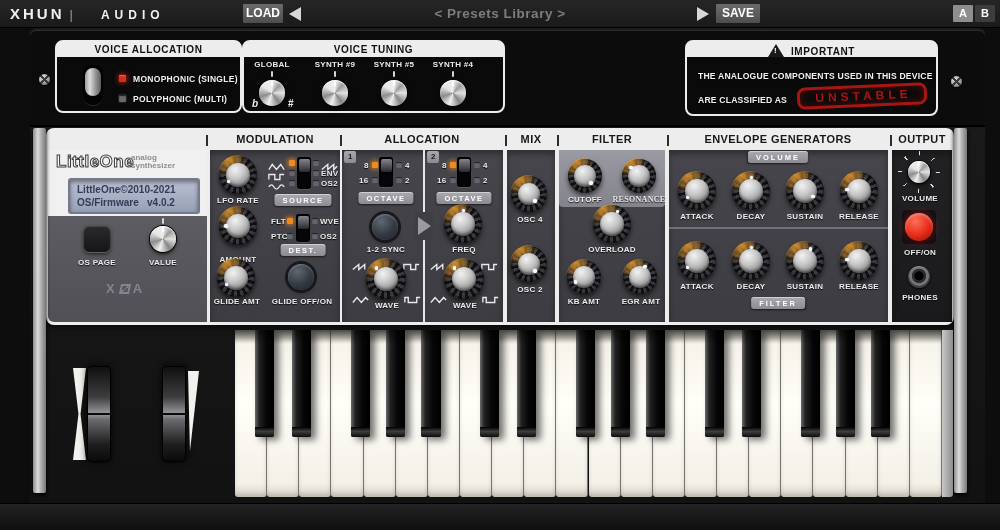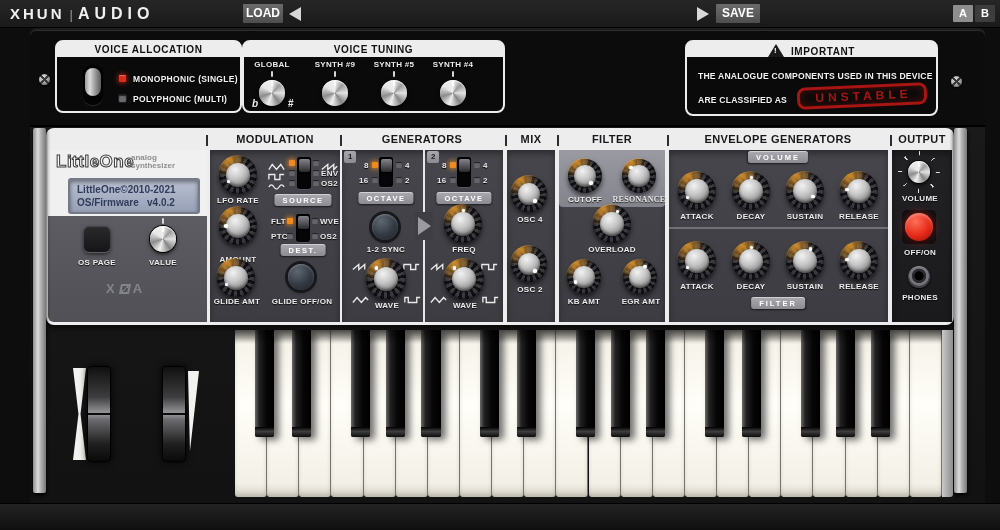--- a/index.html
+++ b/index.html
@@ -7,21 +7,21 @@
   #stage{position:relative;width:1000px;height:530px;background:#0d0d0d;overflow:hidden;
          font-family:"Liberation Sans",sans-serif;}
   .abs{position:absolute;}
 
   
   #topbar{position:absolute;left:0;top:0;width:1000px;height:28px;
           background:linear-gradient(180deg,#262626,#1a1a1a);border-bottom:1px solid #000;}
   .brand{position:absolute;left:10px;top:5px;color:#f0f0f0;font-weight:bold;}
   .brand .xhun{font-size:15px;letter-spacing:3px;}
   .brand .pipe{color:#9a9a9a;font-size:13px;margin:0 5px;font-weight:normal;}
-  .brand .audio{font-size:16px;letter-spacing:5px;}
+  .brand .audio{font-size:12px;letter-spacing:5px;margin-left:23px;}
   .tbtn{position:absolute;top:4px;height:19px;background:linear-gradient(180deg,#6b6b6b,#4e4e4e);
         color:#fff;font:bold 12px/19px "Liberation Sans",sans-serif;text-align:center;border-radius:1px;}
   .arrow-l{position:absolute;width:0;height:0;border-top:7px solid transparent;border-bottom:7px solid transparent;
            border-right:12px solid #d8d8d8;}
   .arrow-r{position:absolute;width:0;height:0;border-top:7px solid transparent;border-bottom:7px solid transparent;
            border-left:12px solid #d8d8d8;}
   #presets{position:absolute;left:350px;top:6px;width:300px;text-align:center;
            color:#7d7d7d;font-weight:bold;font-size:13.5px;letter-spacing:.5px;}
   .ab{position:absolute;top:5px;width:20px;height:17px;text-align:center;
       font:bold 11px/17px "Liberation Sans",sans-serif;color:#fff;border-radius:1px;}
@@ -177,20 +177,21 @@
 <body>
 
 <div id="stage">
 
   <div id="topbar">
     <div class="brand">
       <span class="xhun">XHUN</span><span class="pipe">|</span><span class="audio">AUDIO</span>
     </div>
     <div class="tbtn" style="left:243px;width:40px;">LOAD</div>
     <div class="arrow-l" style="left:289px;top:7px;"></div>
+    <div id="presets">&lt; Presets Library &gt;</div>
     <div class="arrow-r" style="left:697px;top:7px;"></div>
     <div class="tbtn" style="left:716px;width:44px;">SAVE</div>
     <div class="ab" style="left:953px;background:#8e8e8e;">A</div>
     <div class="ab" style="left:975px;background:#3d3d3d;">B</div>
   </div>
 
   <div id="device"></div>
   <div id="rack"></div>
   <div class="screw" style="left:39px;top:74px;"></div>
   <div class="screw" style="left:951px;top:76px;"></div>
@@ -241,21 +242,21 @@
       <span class="warntri"><i>!</i></span><span>IMPORTANT</span>
     </div>
     <div class="impline" style="top:29px;">THE ANALOGUE COMPONENTS USED IN THIS DEVICE</div>
     <div class="impline" style="top:53px;">ARE CLASSIFIED AS</div>
     <div id="stamp" style="left:110px;top:43px;width:130px;height:22px;line-height:17px;">UNSTABLE</div>
   </div>
 
   <div id="panel"></div>
 
   <div class="sect" style="left:275px;">MODULATION</div>
-  <div class="sect" style="left:422px;">GENERATORS</div>
+  <div class="sect" style="left:422px;">ALLOCATION</div>
   <div class="sect" style="left:531px;">MIX</div>
   <div class="sect" style="left:612px;">FILTER</div>
   <div class="sect" style="left:778px;text-align:right;">ENVELOPE GENERATORS</div>
   <div class="sect" style="left:922px;">OUTPUT</div>
   <div class="sdiv" style="left:206px;"></div>
   <div class="sdiv" style="left:340px;"></div>
   <div class="sdiv" style="left:505px;"></div>
   <div class="sdiv" style="left:557px;"></div>
   <div class="sdiv" style="left:667px;"></div>
   <div class="sdiv" style="left:890px;"></div>

